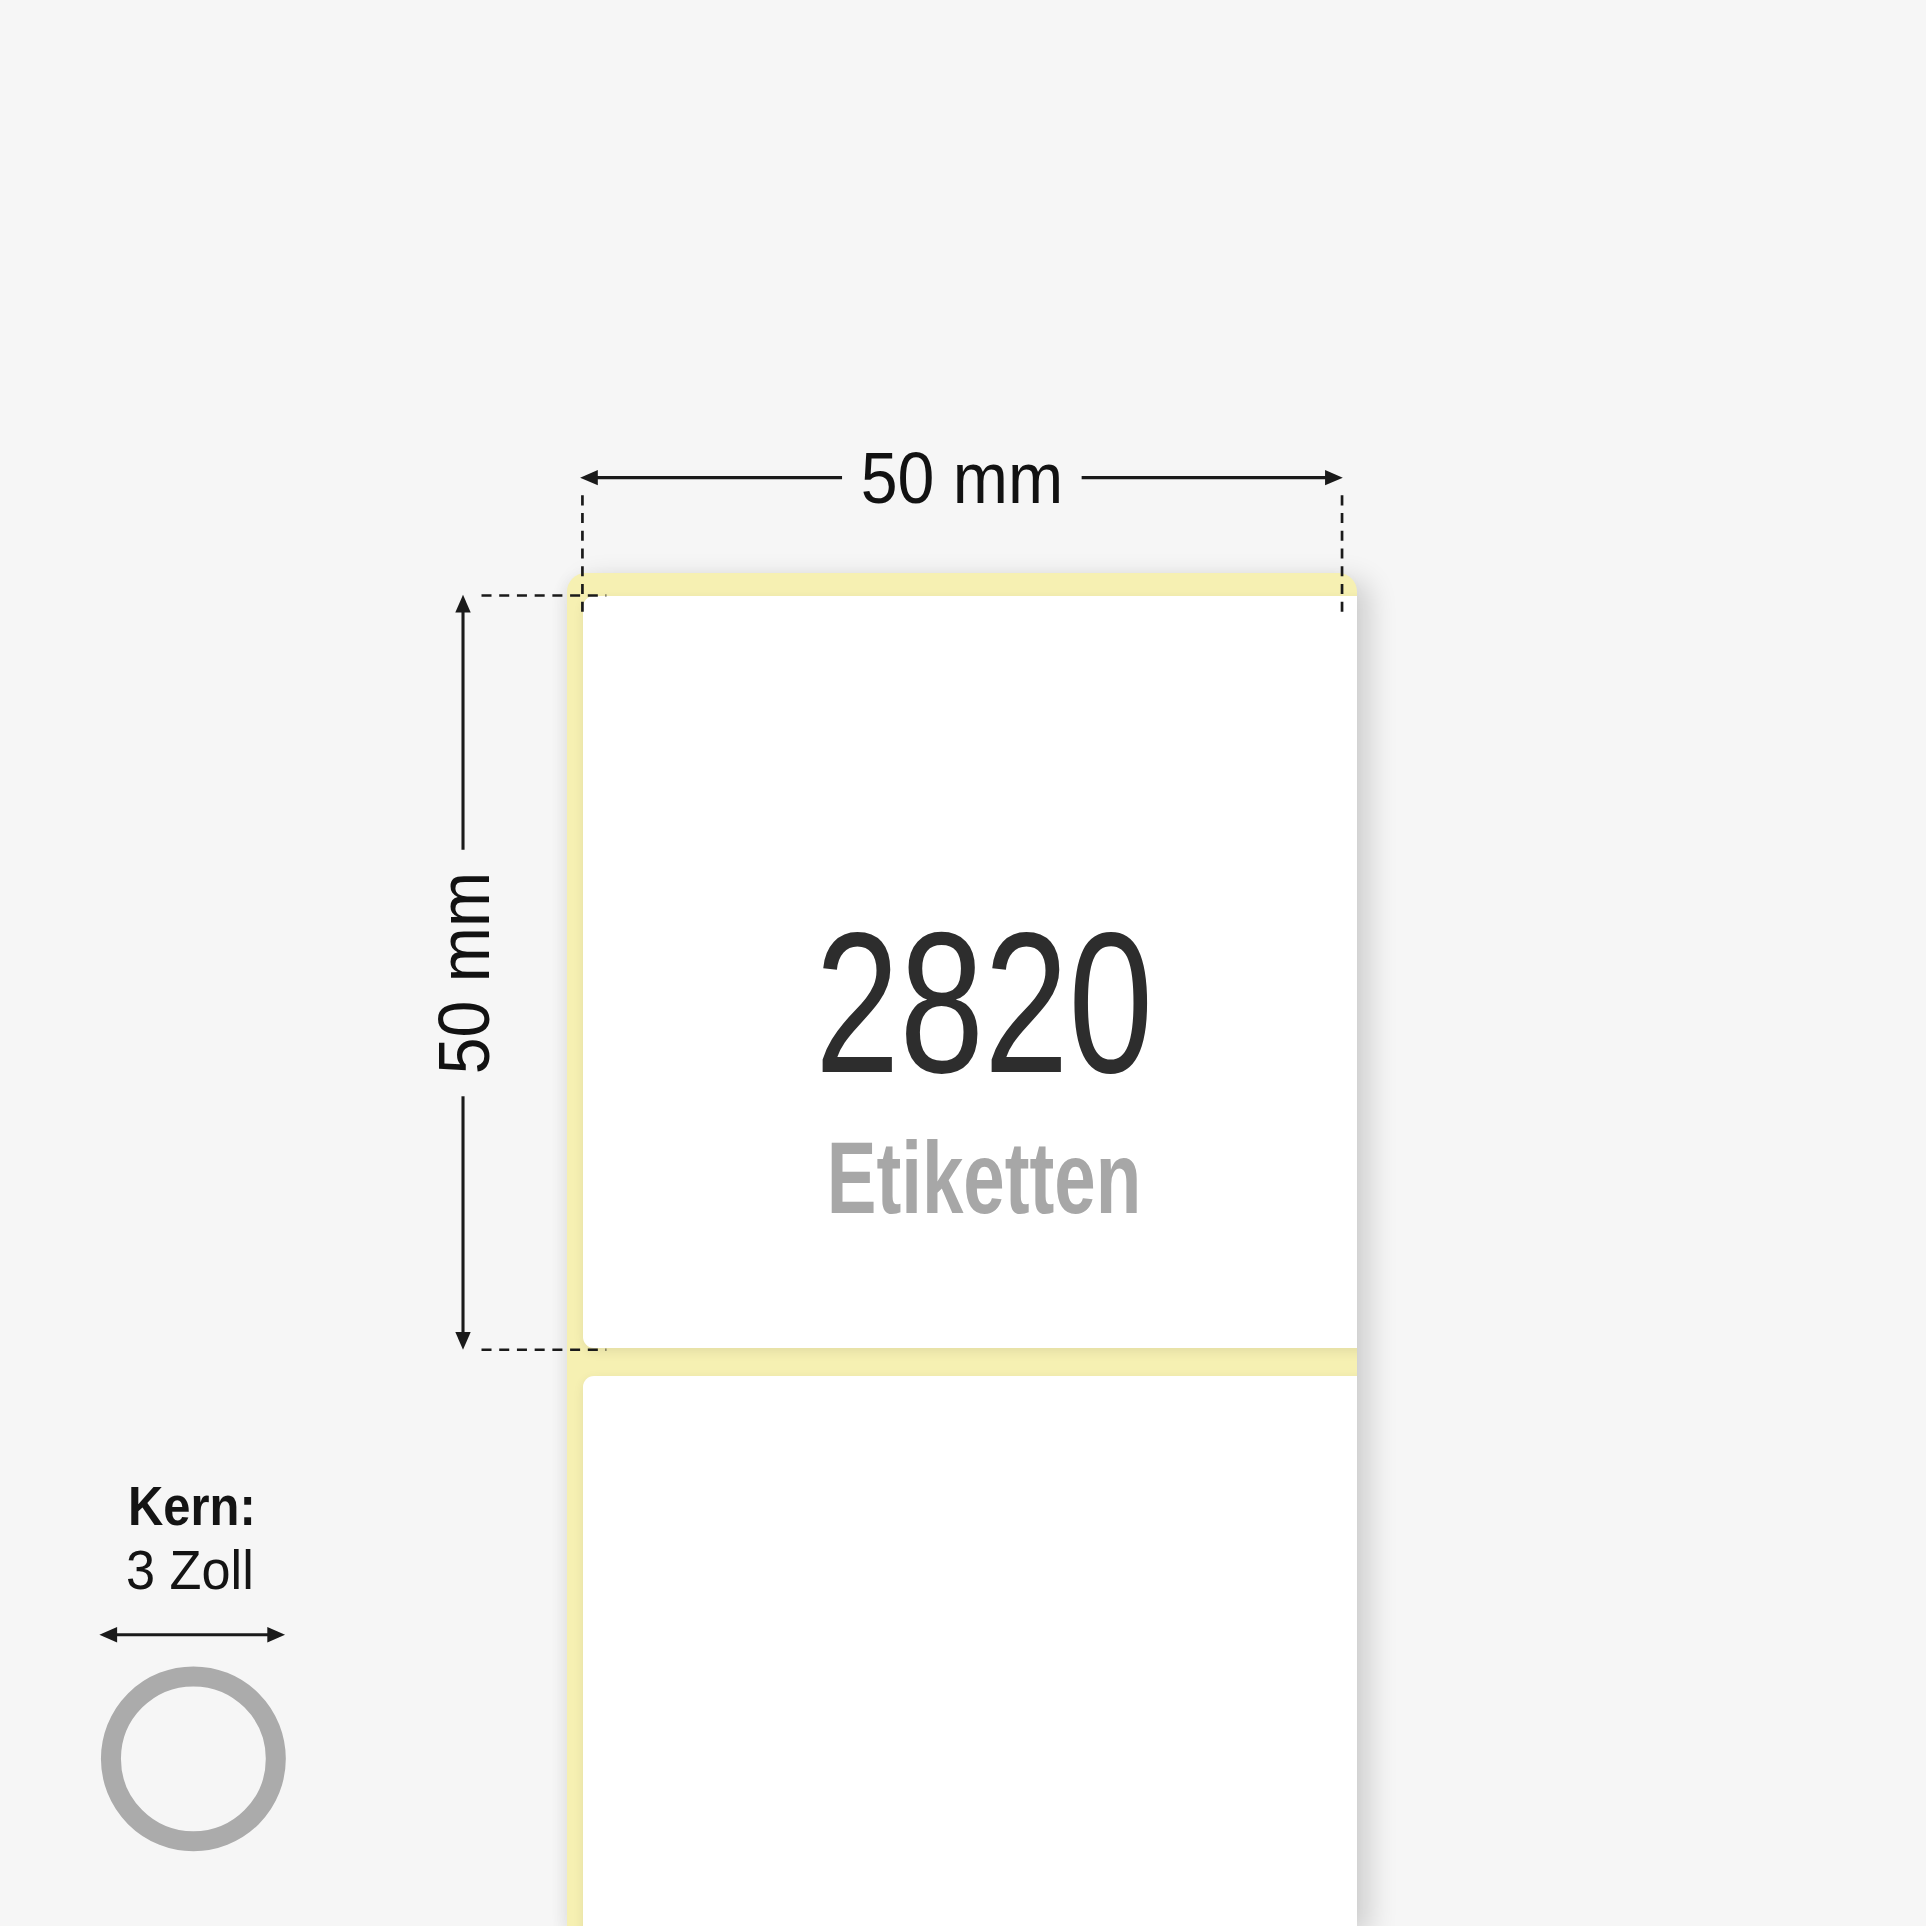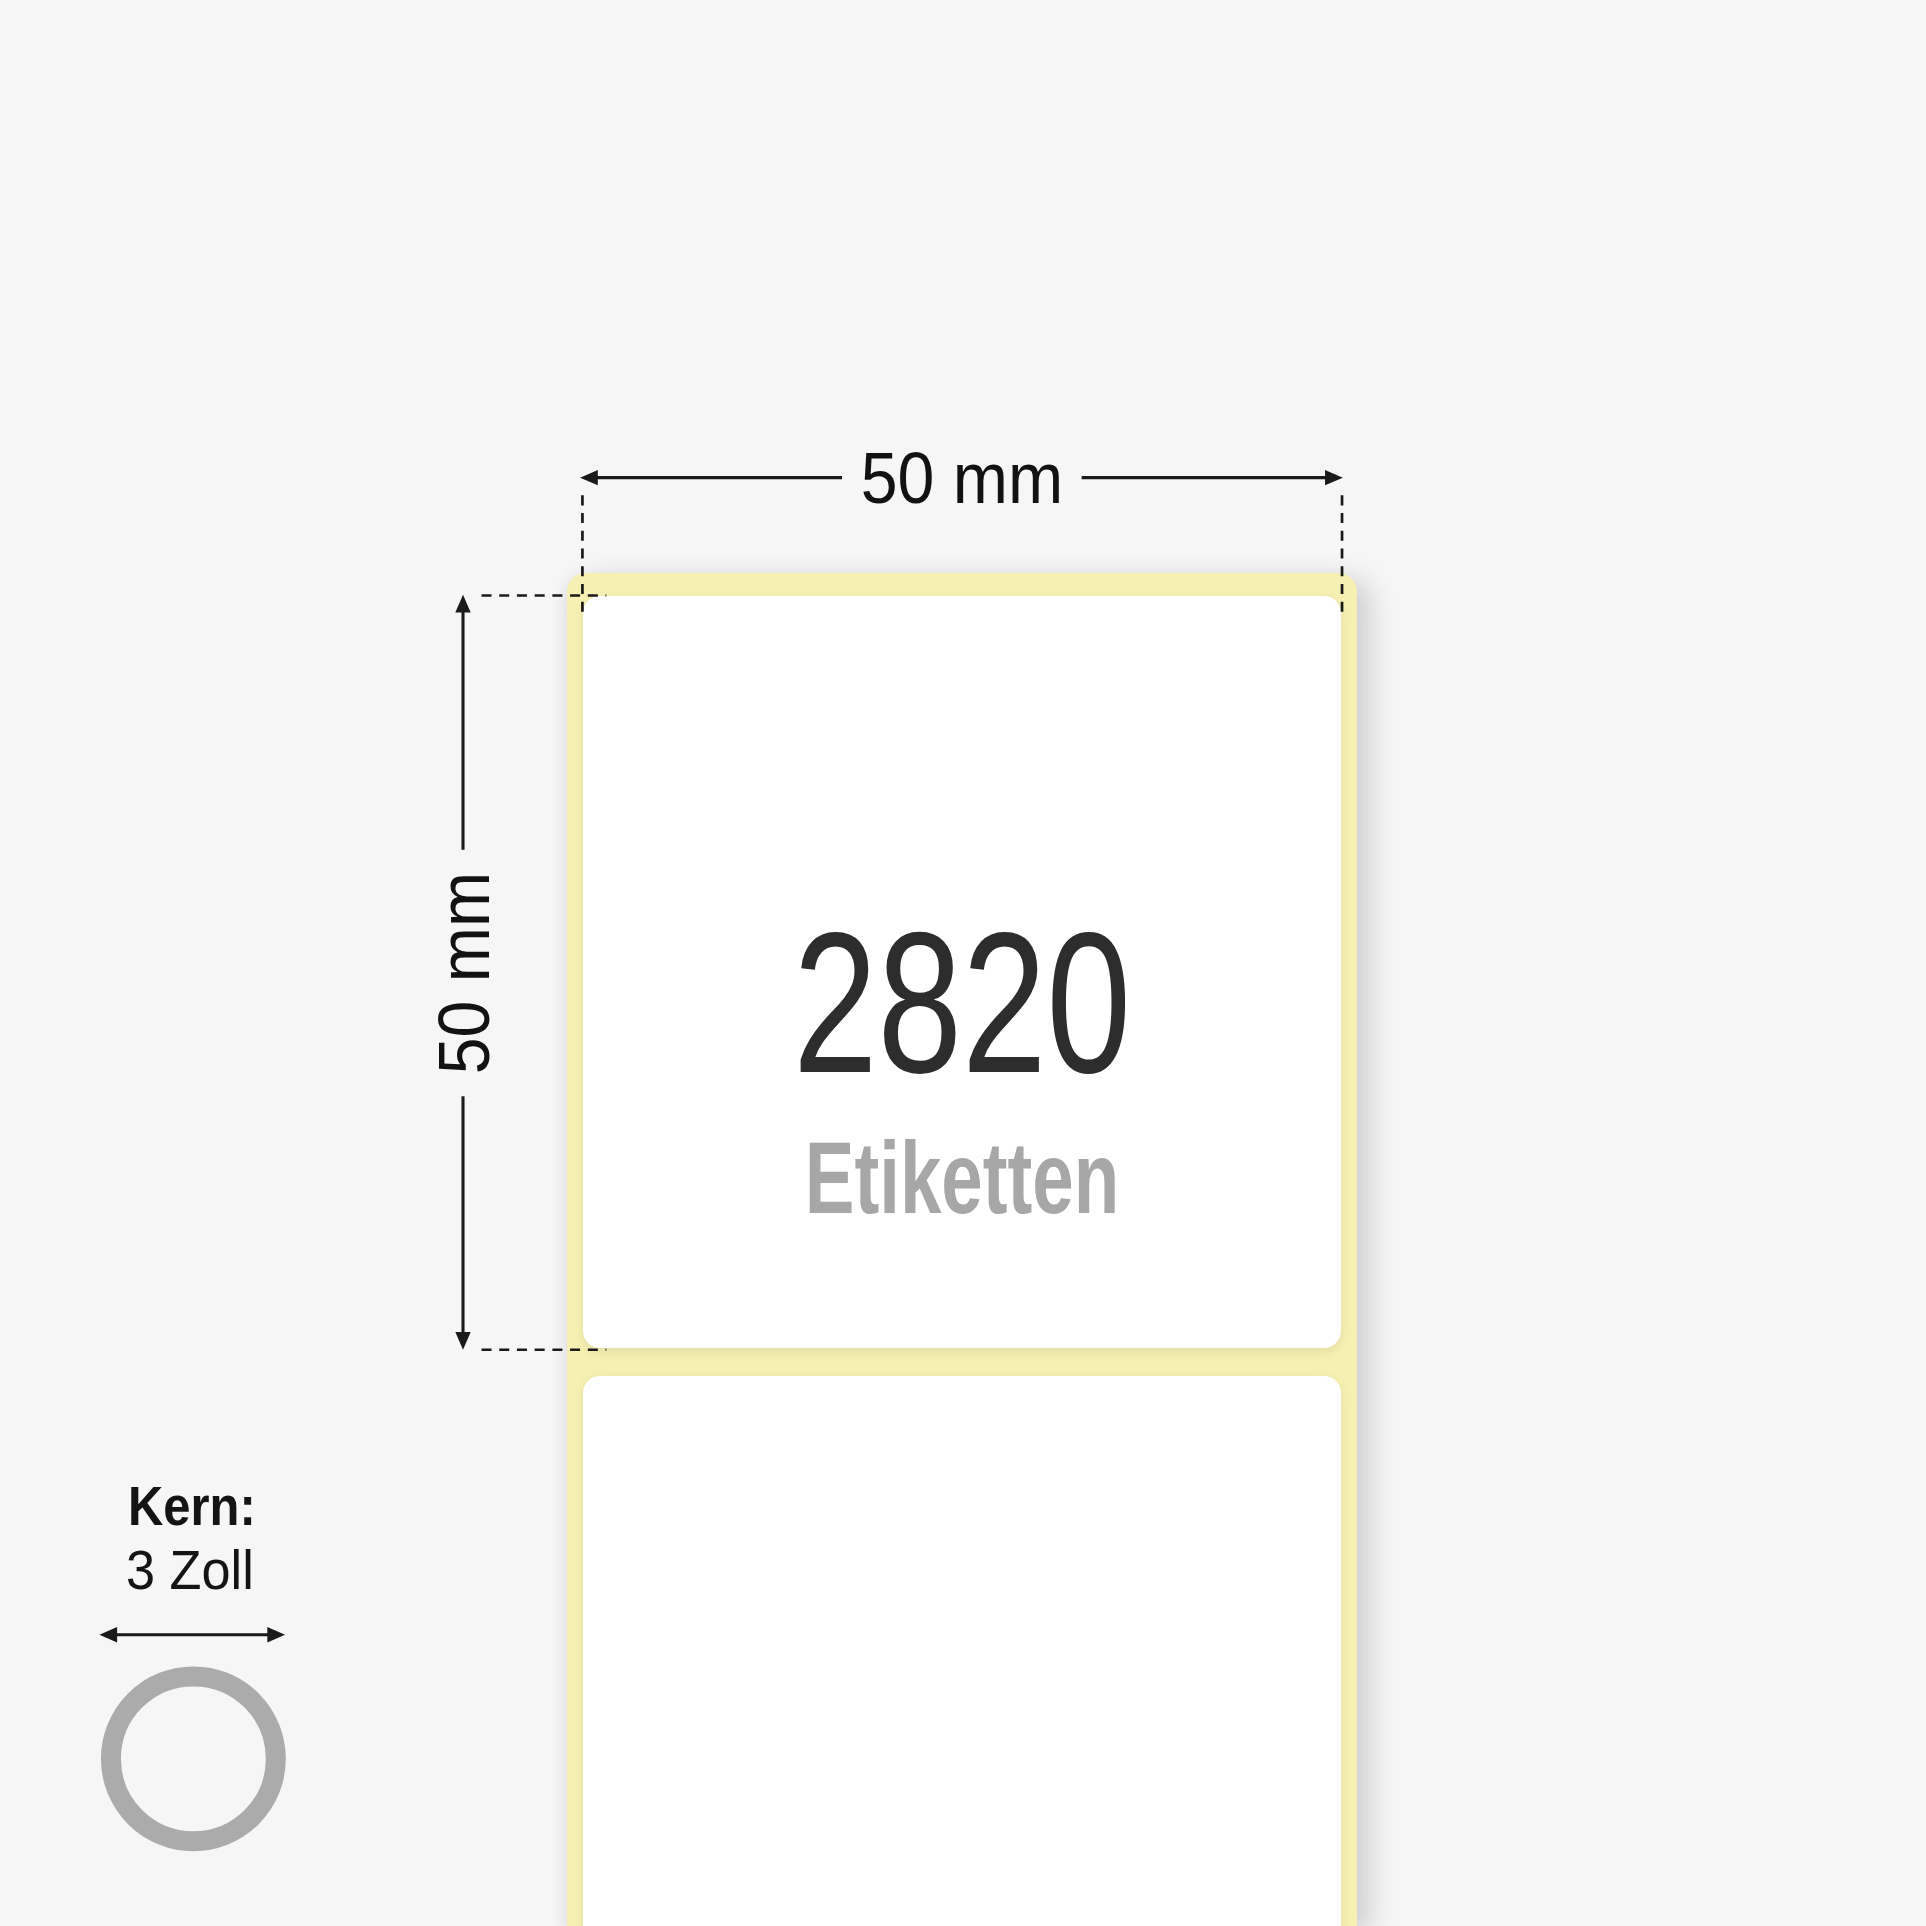--- a/index.html
+++ b/index.html
@@ -16,22 +16,23 @@
     left:567px; top:573px;
     width:790px; height:1353px;
     background:#f6f0b2;
     border-radius:18.5px 18.5px 0 0;
     box-shadow: 12.3px 7.7px 28px rgba(0,0,0,0.16), -4.6px 4.6px 14px rgba(0,0,0,0.05);
     overflow:hidden;
   }
   .label-blank{
     position:absolute;
     background:#ffffff;
-    border-radius:17px;
+    border-radius:11px;
     box-shadow:0 3.1px 10.8px rgba(0,0,0,0.08);
+    padding-left:44px;
   }
   .label-1{left:16px; top:23px; width:758px; height:752px;}
   .label-2{left:16px; top:803px; width:758px; height:601px;}
   
   .count{
     position:absolute; left:0; right:0; top:307px;
     text-align:center;
     font-size:200px; line-height:1; font-weight:400;
     color:#2d2d2d;
     transform:scaleX(0.76);

